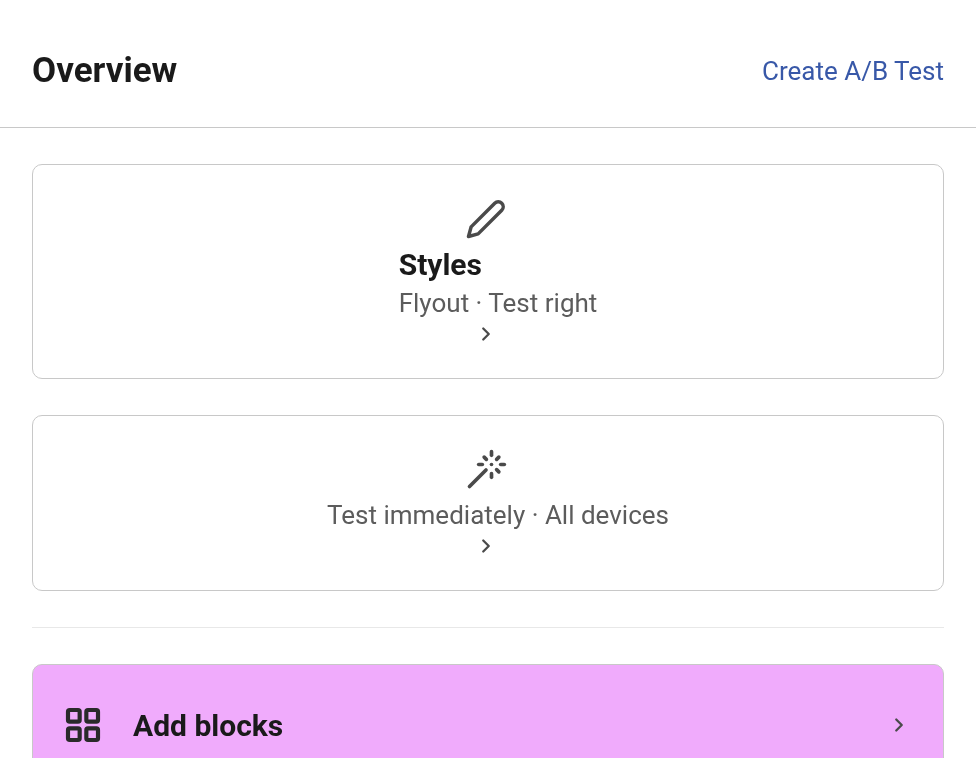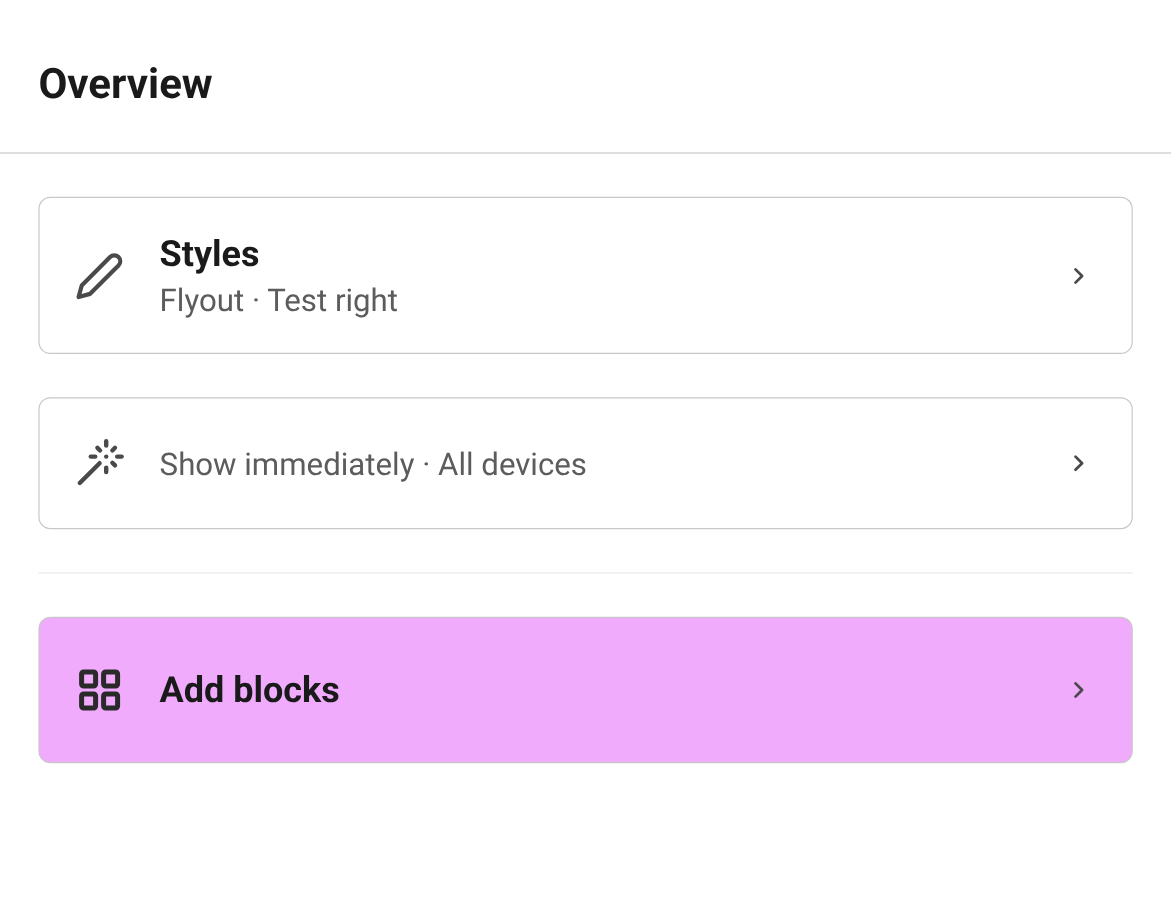--- a/index.html
+++ b/index.html
@@ -44,20 +44,21 @@
     
     .card {
       border: 1px solid #c8c8c8;
       border-radius: 10px;
       padding: 28px 28px 28px 24px;
       display: flex;
       align-items: center;
       cursor: pointer;
       margin-bottom: 36px;
       background: #ffffff;
+      flex-direction: column;
     }
     
     .card-icon {
       width: 52px;
       height: 52px;
       display: flex;
       align-items: center;
       justify-content: center;
       flex-shrink: 0;
     }
@@ -104,20 +105,21 @@
       align-items: center;
       cursor: pointer;
       background: #f0abfc;
     }
   </style>
 </head>
 <body>
 
 <div class="header">
   <h1 class="page-title">Overview</h1>
+  <a class="create-link">Create A/B Test</a>
 </div>
 
 <div class="content">
 
   <div class="card">
     <div class="card-icon">
       <svg width="42" height="42" viewBox="0 0 24 24" fill="none" stroke="#4a4a4a" stroke-width="2" stroke-linecap="round" stroke-linejoin="round">
         <path d="M17 3a2.828 2.828 0 1 1 4 4L7.5 20.5 2 22l1.5-5.5L17 3z"></path>
       </svg>
     </div>
@@ -140,21 +142,21 @@
         <path d="M8 9h2"></path>
         <path d="M20 9h2"></path>
         <path d="M17.8 11.8L19 13"></path>
         <path d="M15 9h0"></path>
         <path d="M17.8 6.2L19 5"></path>
         <path d="M3 21l9-9"></path>
         <path d="M12.2 6.2L11 5"></path>
       </svg>
     </div>
     <div class="card-content">
-      <div class="card-subtitle">Show immediately · All devices</div>
+      <div class="card-subtitle">Test immediately · All devices</div>
     </div>
     <div class="chevron">
       <svg width="22" height="22" viewBox="0 0 24 24" fill="none" stroke="#4a4a4a" stroke-width="2.5" stroke-linecap="round" stroke-linejoin="round">
         <polyline points="9 18 15 12 9 6"></polyline>
       </svg>
     </div>
   </div>
 
   <div class="divider"></div>
 

